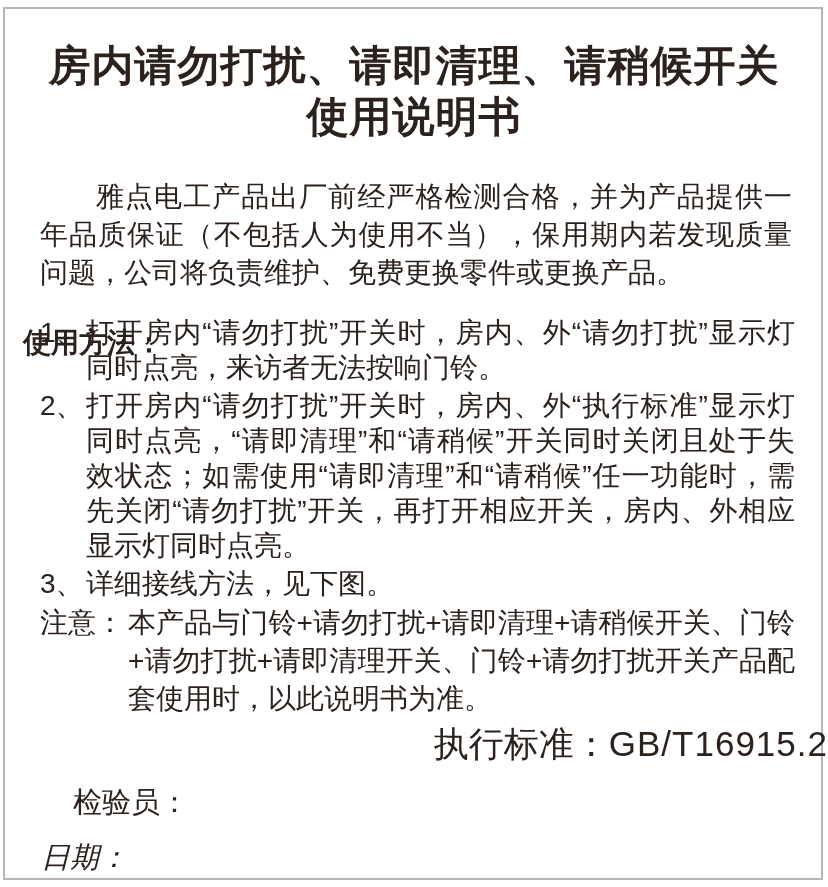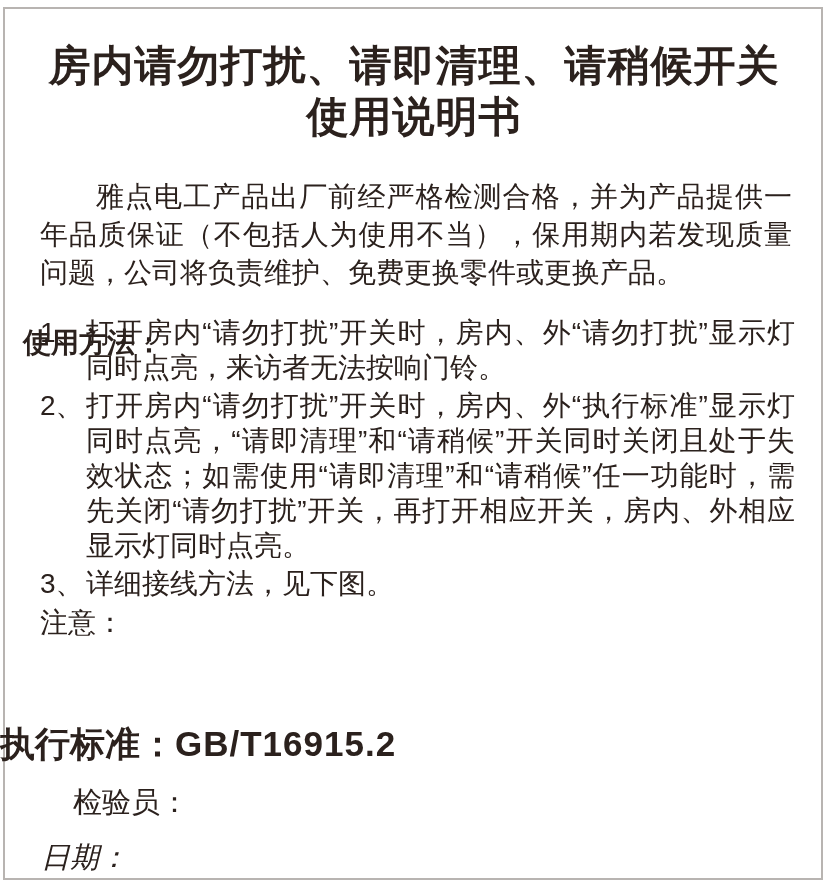--- a/index.html
+++ b/index.html
@@ -95,24 +95,24 @@
   }
   .notice .notice-text {
     flex: 1;
     text-align: justify;
   }
   .standard {
     position: absolute;
     top: 723px;
     left: 0;
     right: 0;
-    text-align: left;
+    text-align: right;
     font-size: 35px;
     line-height: 42px;
-    font-weight: 700;
+    font-weight: 400;
   }
   .standard .standard-value {
     letter-spacing: 1px;
   }
   .inspector-row {
     position: absolute;
     top: 784px;
     left: 41px;
     font-size: 29px;
     line-height: 36px;
@@ -155,20 +155,21 @@
       <span class="item-text">打开房内“请勿打扰”开关时，房内、外“执行标准”显示灯同时点亮，“请即清理”和“请稍候”开关同时关闭且处于失效状态；如需使用“请即清理”和“请稍候”任一功能时，需先关闭“请勿打扰”开关，再打开相应开关，房内、外相应显示灯同时点亮。</span>
     </div>
     <div class="usage-item">
       <span class="marker">3、</span>
       <span class="item-text">详细接线方法，见下图。</span>
     </div>
   </div>
 
   <div class="notice">
     <span class="notice-label">注意：</span>
+    <span class="notice-text">本产品与门铃+请勿打扰+请即清理+请稍候开关、门铃+请勿打扰+请即清理开关、门铃+请勿打扰开关产品配套使用时，以此说明书为准。</span>
   </div>
 
   <div class="standard">
     <span>执行标准：</span><span class="standard-value">GB/T16915.2</span>
   </div>
 
   <div class="inspector-row">检验员：</div>
 
   <div class="date-row">日期：</div>
 

